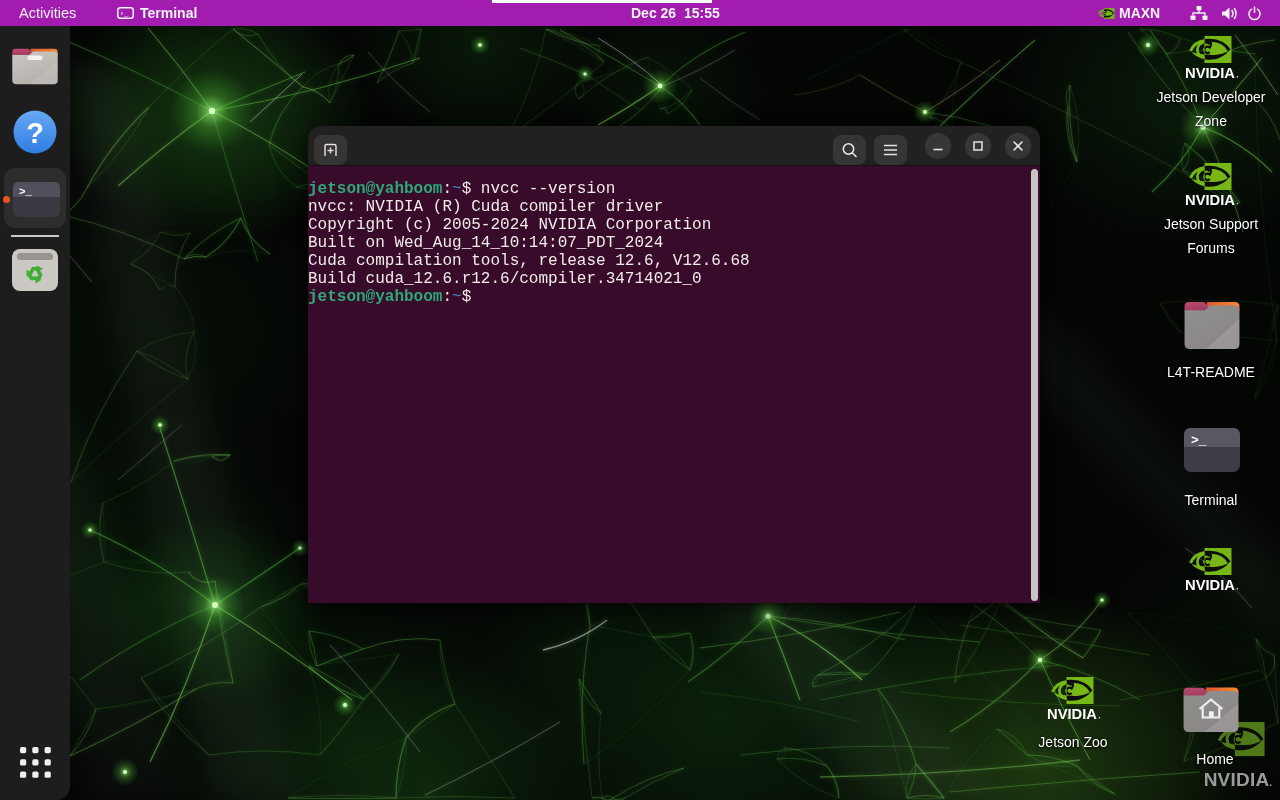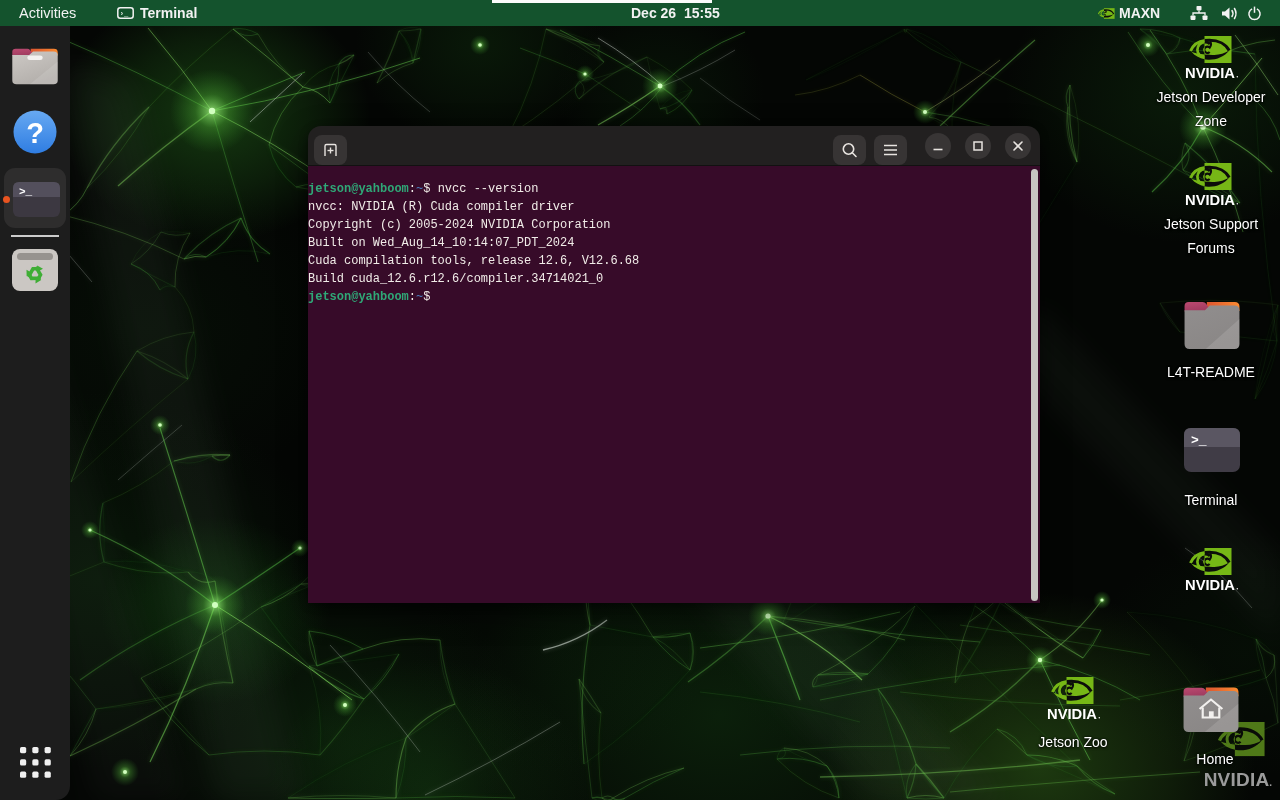--- a/index.html
+++ b/index.html
@@ -1,30 +1,30 @@
 <!DOCTYPE html>
 <html><head><meta charset="utf-8"><style>
 *{margin:0;padding:0;box-sizing:border-box}
 html,body{width:1280px;height:800px;overflow:hidden;background:#000;font-family:"Liberation Sans",sans-serif}
 #wall{position:absolute;left:0;top:0}
-#topbar{position:absolute;left:0;top:0;width:1280px;height:26px;background:#14532d;color:#f2f2f2;font-size:14px;z-index:30}
+#topbar{position:absolute;left:0;top:0;width:1280px;height:26px;background:#a21caf;color:#f2f2f2;font-size:14px;z-index:30}
 .tb{position:absolute;top:0;height:26px;display:flex;align-items:center}
 #whitesliver{position:absolute;left:492px;top:0;width:220px;height:3px;background:#fbfbfb;z-index:40}
 #dock{position:absolute;left:0;top:26px;width:70px;height:774px;background:#1d1d1d;border-radius:0 0 14px 0;z-index:20}
 .dockicon{position:absolute;left:0;width:70px;display:flex;justify-content:center}
 #desk{position:absolute;inset:0;z-index:5}
 .ilbl{position:absolute;text-align:center;color:#fff;font-size:14px;line-height:24px;text-shadow:0 1px 3px rgba(0,0,0,0.95),0 0 2px rgba(0,0,0,0.9)}
 .isvg{position:absolute}
 #term{position:absolute;left:308px;top:126px;width:732px;height:477px;border-radius:13px 13px 0 0;box-shadow:0 10px 30px rgba(0,0,0,0.45),0 2px 8px rgba(0,0,0,0.35);z-index:25}
 #ttl{position:absolute;left:0;top:0;width:732px;height:40px;background:#222020;border-radius:13px 13px 0 0;border-bottom:1px solid #121111}
 #tbody{position:absolute;left:0;top:40px;width:732px;height:437px;background:#370b29}
 #ttxt{position:absolute;width:100%;text-align:center;top:12px;font-weight:bold;font-size:14px;color:#fff}
 .hbtn{position:absolute;top:9px;width:33px;height:30px;border-radius:8px;background:#373434}
 .cbtn{position:absolute;width:26px;height:26px;border-radius:13px;background:#383535}
-pre{font-family:"Liberation Mono",monospace;font-size:12px;line-height:18px;color:#f1ece8;position:absolute;left:0px;top:14px;letter-spacing:0}
+pre{font-family:"Liberation Mono",monospace;font-size:16px;line-height:18px;color:#f1ece8;position:absolute;left:0px;top:14px;letter-spacing:0}
 .g{color:#2fa877;font-weight:bold}
 .b{color:#4b82c3}
 #scroll{position:absolute;right:2px;top:3px;width:7px;height:432px;border-radius:4px;background:#c7c5c2}
 </style></head>
 <body>
 <svg id="wall" width="1280" height="800" viewBox="0 0 1280 800">
 <defs>
 <radialGradient id="cl0" cx="50%" cy="50%" r="50%">
         <stop offset="0%" stop-color="rgb(55,160,42)" stop-opacity="0.33"></stop>
         <stop offset="60%" stop-color="rgb(55,160,42)" stop-opacity="0.15"></stop>

